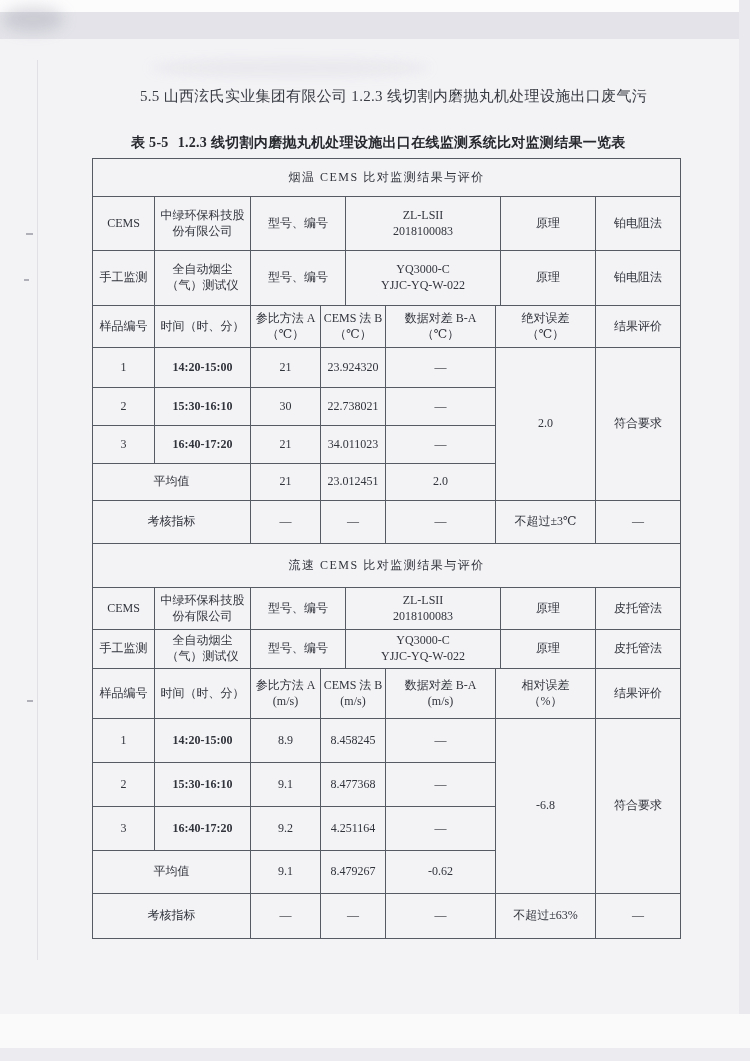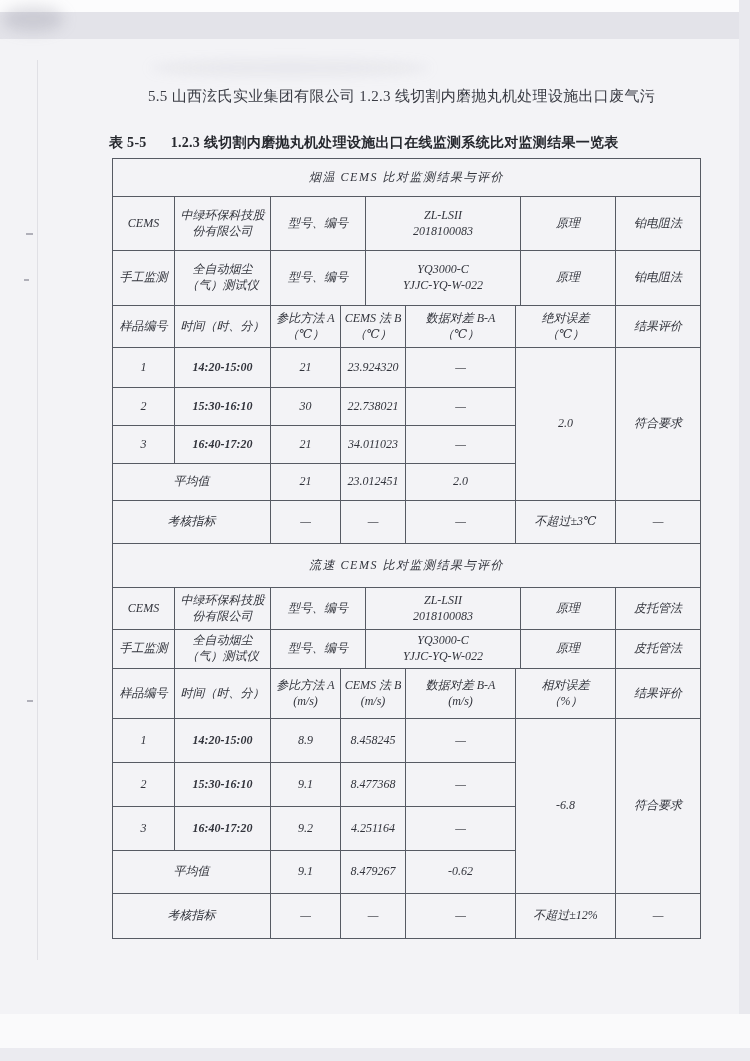--- a/index.html
+++ b/index.html
@@ -16,27 +16,27 @@
   .band-bottom-light{position:absolute;left:0;top:1014px;width:750px;height:47px;background:#fafafb;}
   .band-bottom-gray{position:absolute;left:0;top:1048px;width:750px;height:13px;background:#ebebf0;}
   .fold-line{position:absolute;left:37px;top:60px;width:1px;height:900px;background:rgba(140,140,155,0.18);}
   .smudge-tl{position:absolute;left:2px;top:6px;width:62px;height:26px;background:rgba(120,120,135,0.22);filter:blur(7px);border-radius:50%;}
   .smudge-mid{position:absolute;left:150px;top:60px;width:280px;height:16px;background:rgba(170,170,185,0.14);filter:blur(6px);border-radius:50%;}
   .mark{position:absolute;background:rgba(95,95,110,0.45);filter:blur(0.4px);}
   .m1{left:26px;top:233px;width:7px;height:2px;}
   .m2{left:24px;top:279px;width:5px;height:2px;}
   .m3{left:27px;top:700px;width:6px;height:2px;}
 
-  .intro-l1{position:absolute;left:140px;top:87px;font-size:15px;color:#3a3c44;letter-spacing:.3px;white-space:nowrap;margin-left:8px;}
+  .intro-l1{position:absolute;left:140px;top:87px;font-size:15px;color:#3a3c44;letter-spacing:.3px;white-space:nowrap;}
   .intro-l2{position:absolute;left:103px;top:111px;font-size:15px;color:#3a3c44;letter-spacing:.3px;white-space:nowrap;}
-  .caption{position:absolute;left:109px;top:134px;font-size:14px;font-weight:bold;color:#26282e;display:flex;gap:24px;white-space:nowrap;letter-spacing:.3px;justify-content:space-between;}
+  .caption{position:absolute;left:131px;top:134px;font-size:14px;font-weight:bold;color:#26282e;display:flex;gap:9px;white-space:nowrap;letter-spacing:.3px;justify-content:space-between;}
 
   table.cmp{
-    position:absolute;left:112px;top:158px;width:588px;
-    border-collapse:collapse;table-layout:fixed;font-style:italic;
+    position:absolute;left:92px;top:158px;width:588px;
+    border-collapse:collapse;table-layout:fixed;
   }
   table.cmp td{
     border:1px solid #565a63;
     text-align:center;vertical-align:middle;
     font-size:12px;line-height:1.3;color:#32343c;
     padding:1px 2px;overflow:hidden;
   }
   td.sec-title{font-size:13px;letter-spacing:1.5px;color:#2d2f37;}
   td.bold, .bold{font-weight:bold;color:#2a2c33;}
   .u{display:block;}
@@ -246,19 +246,19 @@
         <td colspan="2">平均值</td>
         <td>9.1</td>
         <td colspan="2">8.479267</td>
         <td>-0.62</td>
       </tr>
       <tr style="height:45px">
         <td colspan="2">考核指标</td>
         <td>—</td>
         <td colspan="2">—</td>
         <td>—</td>
-        <td colspan="2">不超过±12%</td>
+        <td colspan="2">不超过±63%</td>
         <td>—</td>
       </tr>
     </tbody>
   </table>
 
 </div>
 
 </body></html>

